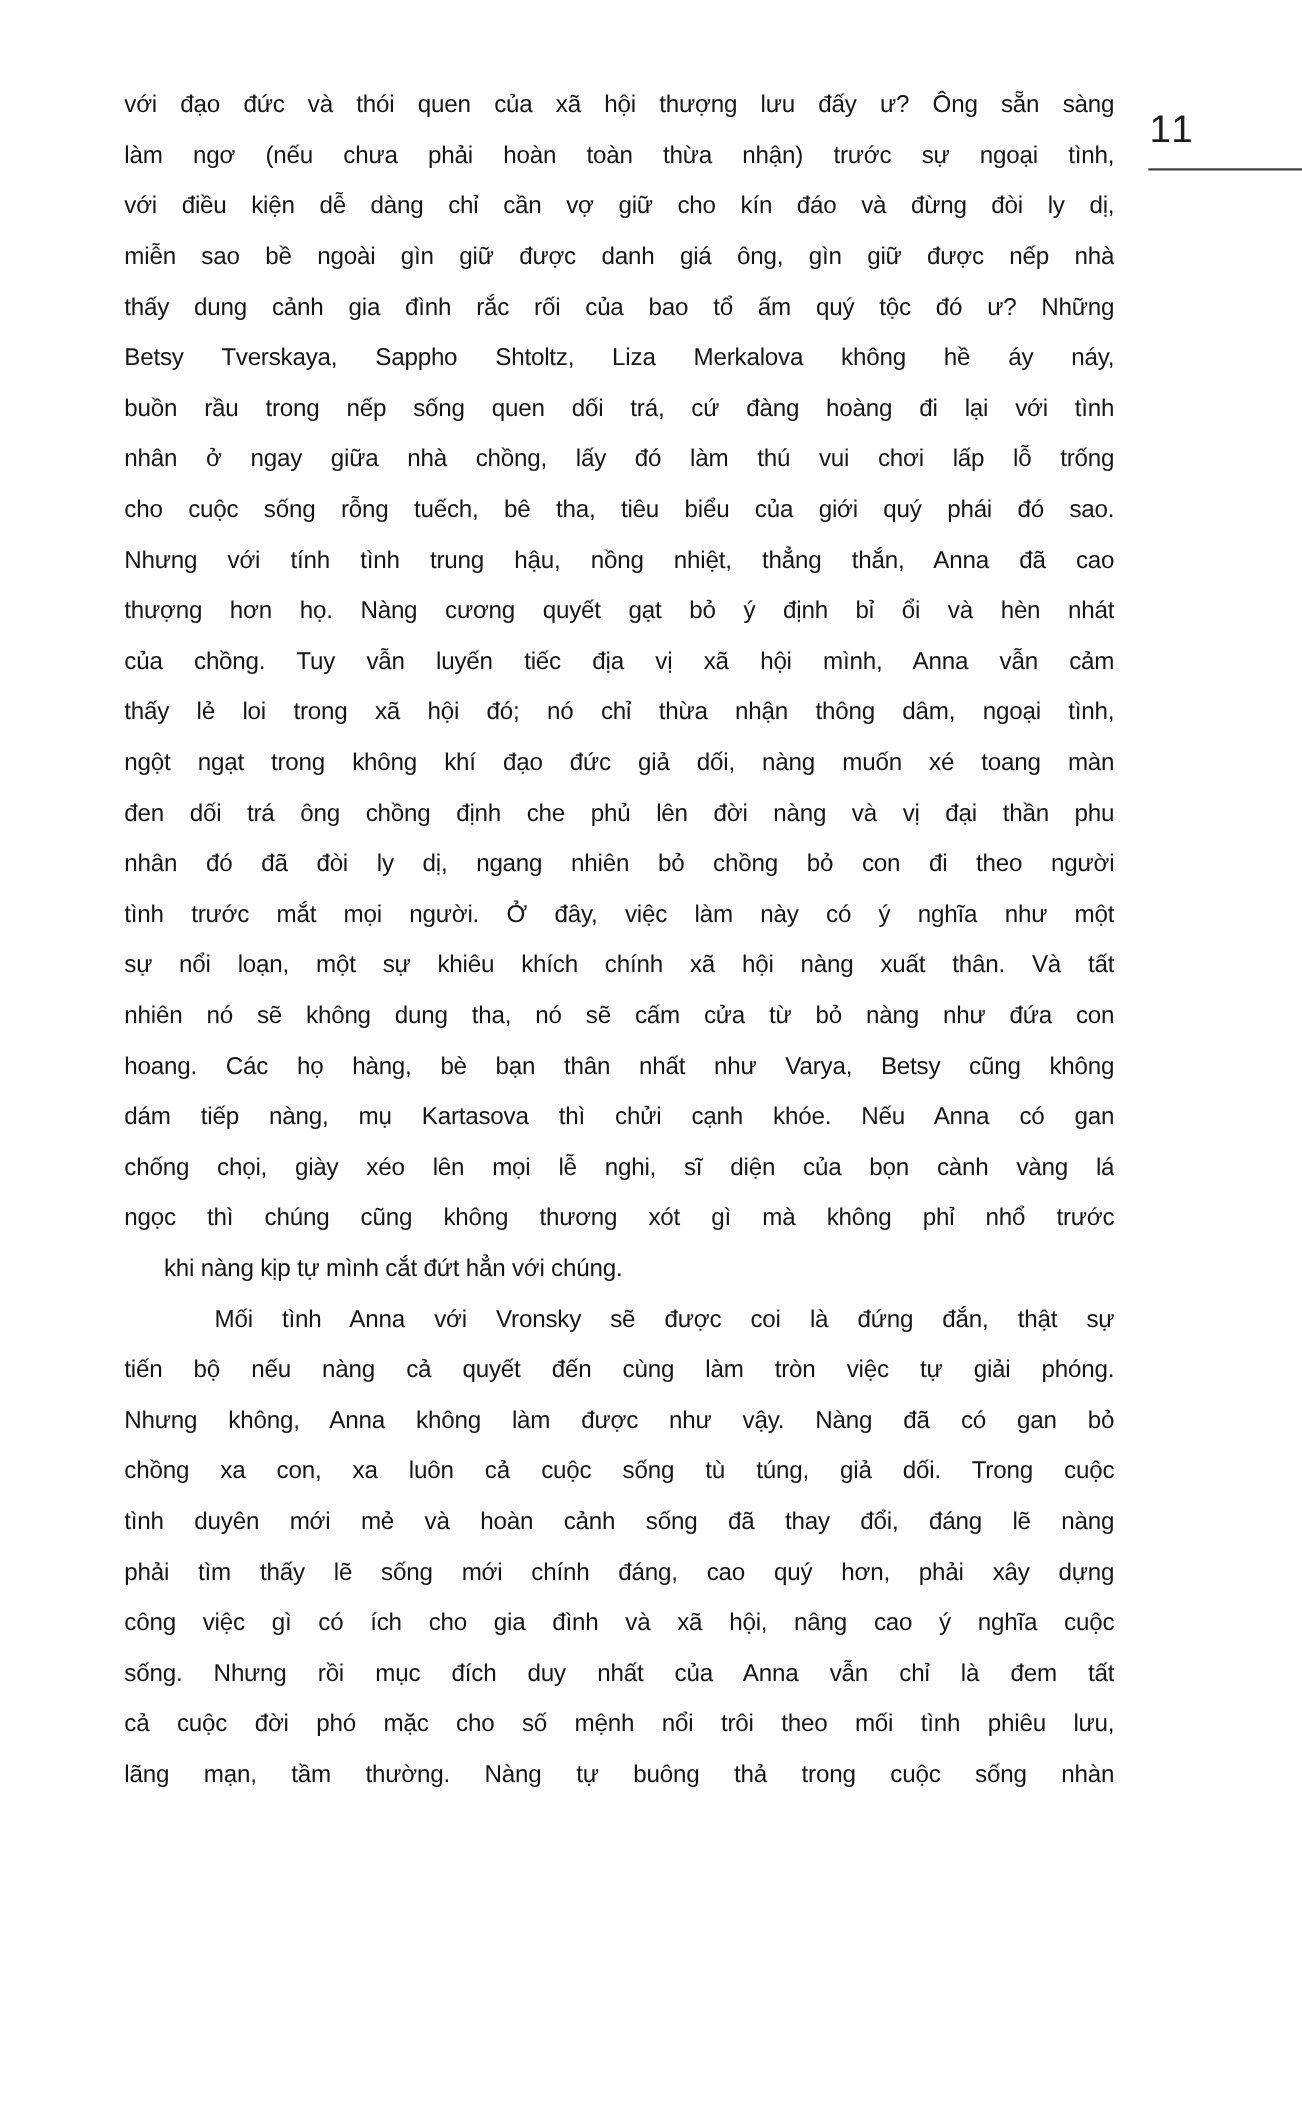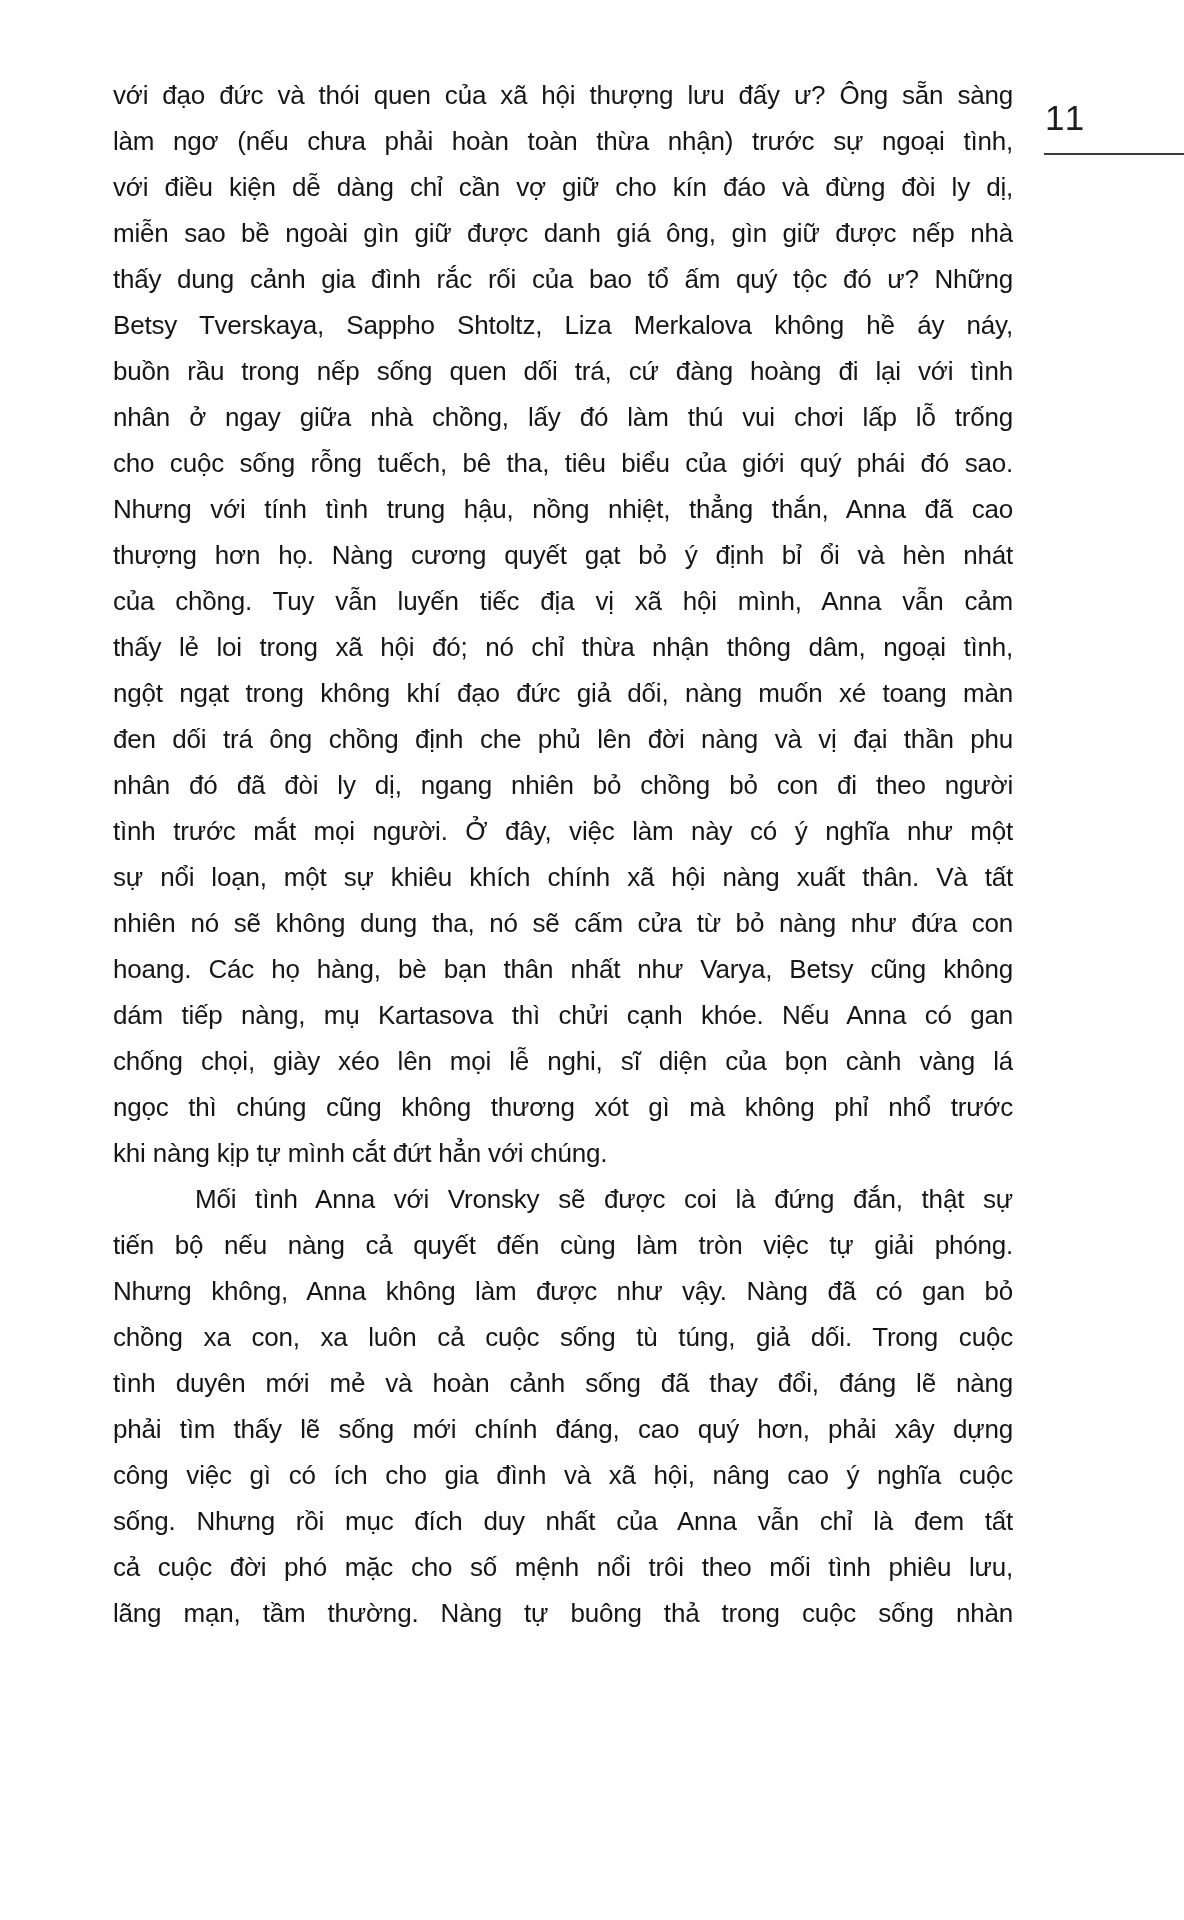--- a/index.html
+++ b/index.html
@@ -14,34 +14,35 @@
     height: 1920px;
     background: #fefefe;
     overflow: hidden;
     color: #1a1a1a;
   }
   .body-text {
     position: absolute;
     left: 113px;
     top: 72px;
     width: 900px;
-    font-size: 26px;
+    font-size: 22px;
     line-height: 46px;
     letter-spacing: -0.2px;
     color: #161616;
   }
   .text-line {
     text-align: justify;
     text-align-last: justify;
     white-space: normal;
     height: 46px;
     overflow: hidden;
   }
   .text-line.para-end {
     text-align-last: left;
+    margin-left: 36px;
   }
   .text-line.indent-first {
     text-indent: 82px;
   }
   .page-number {
     position: absolute;
     left: 1045px;
     top: 98px;
     font-size: 35px;
     letter-spacing: 3px;

